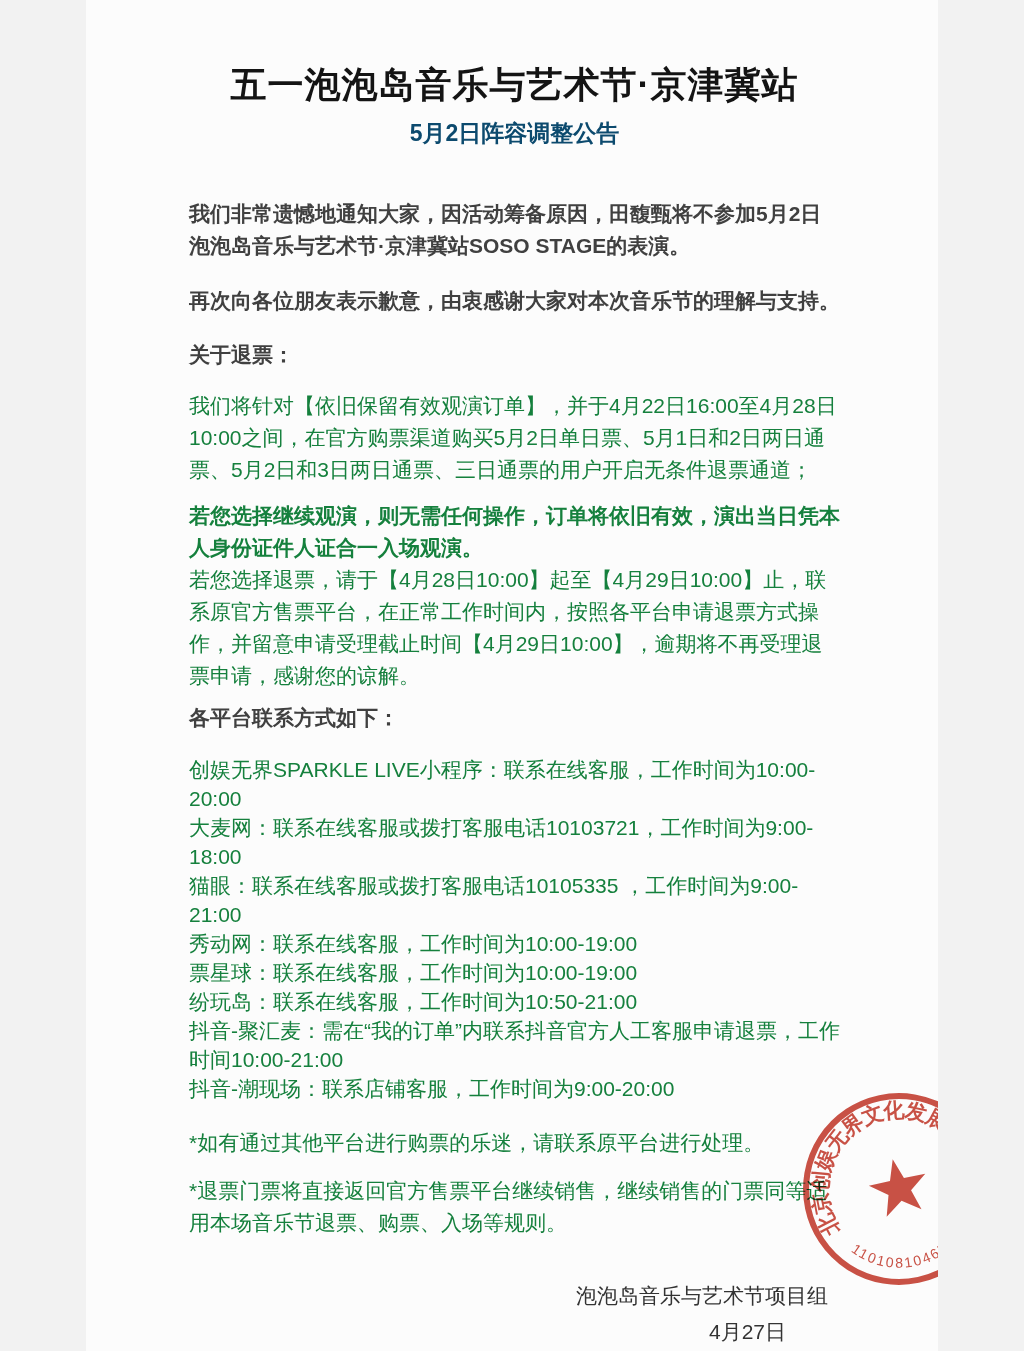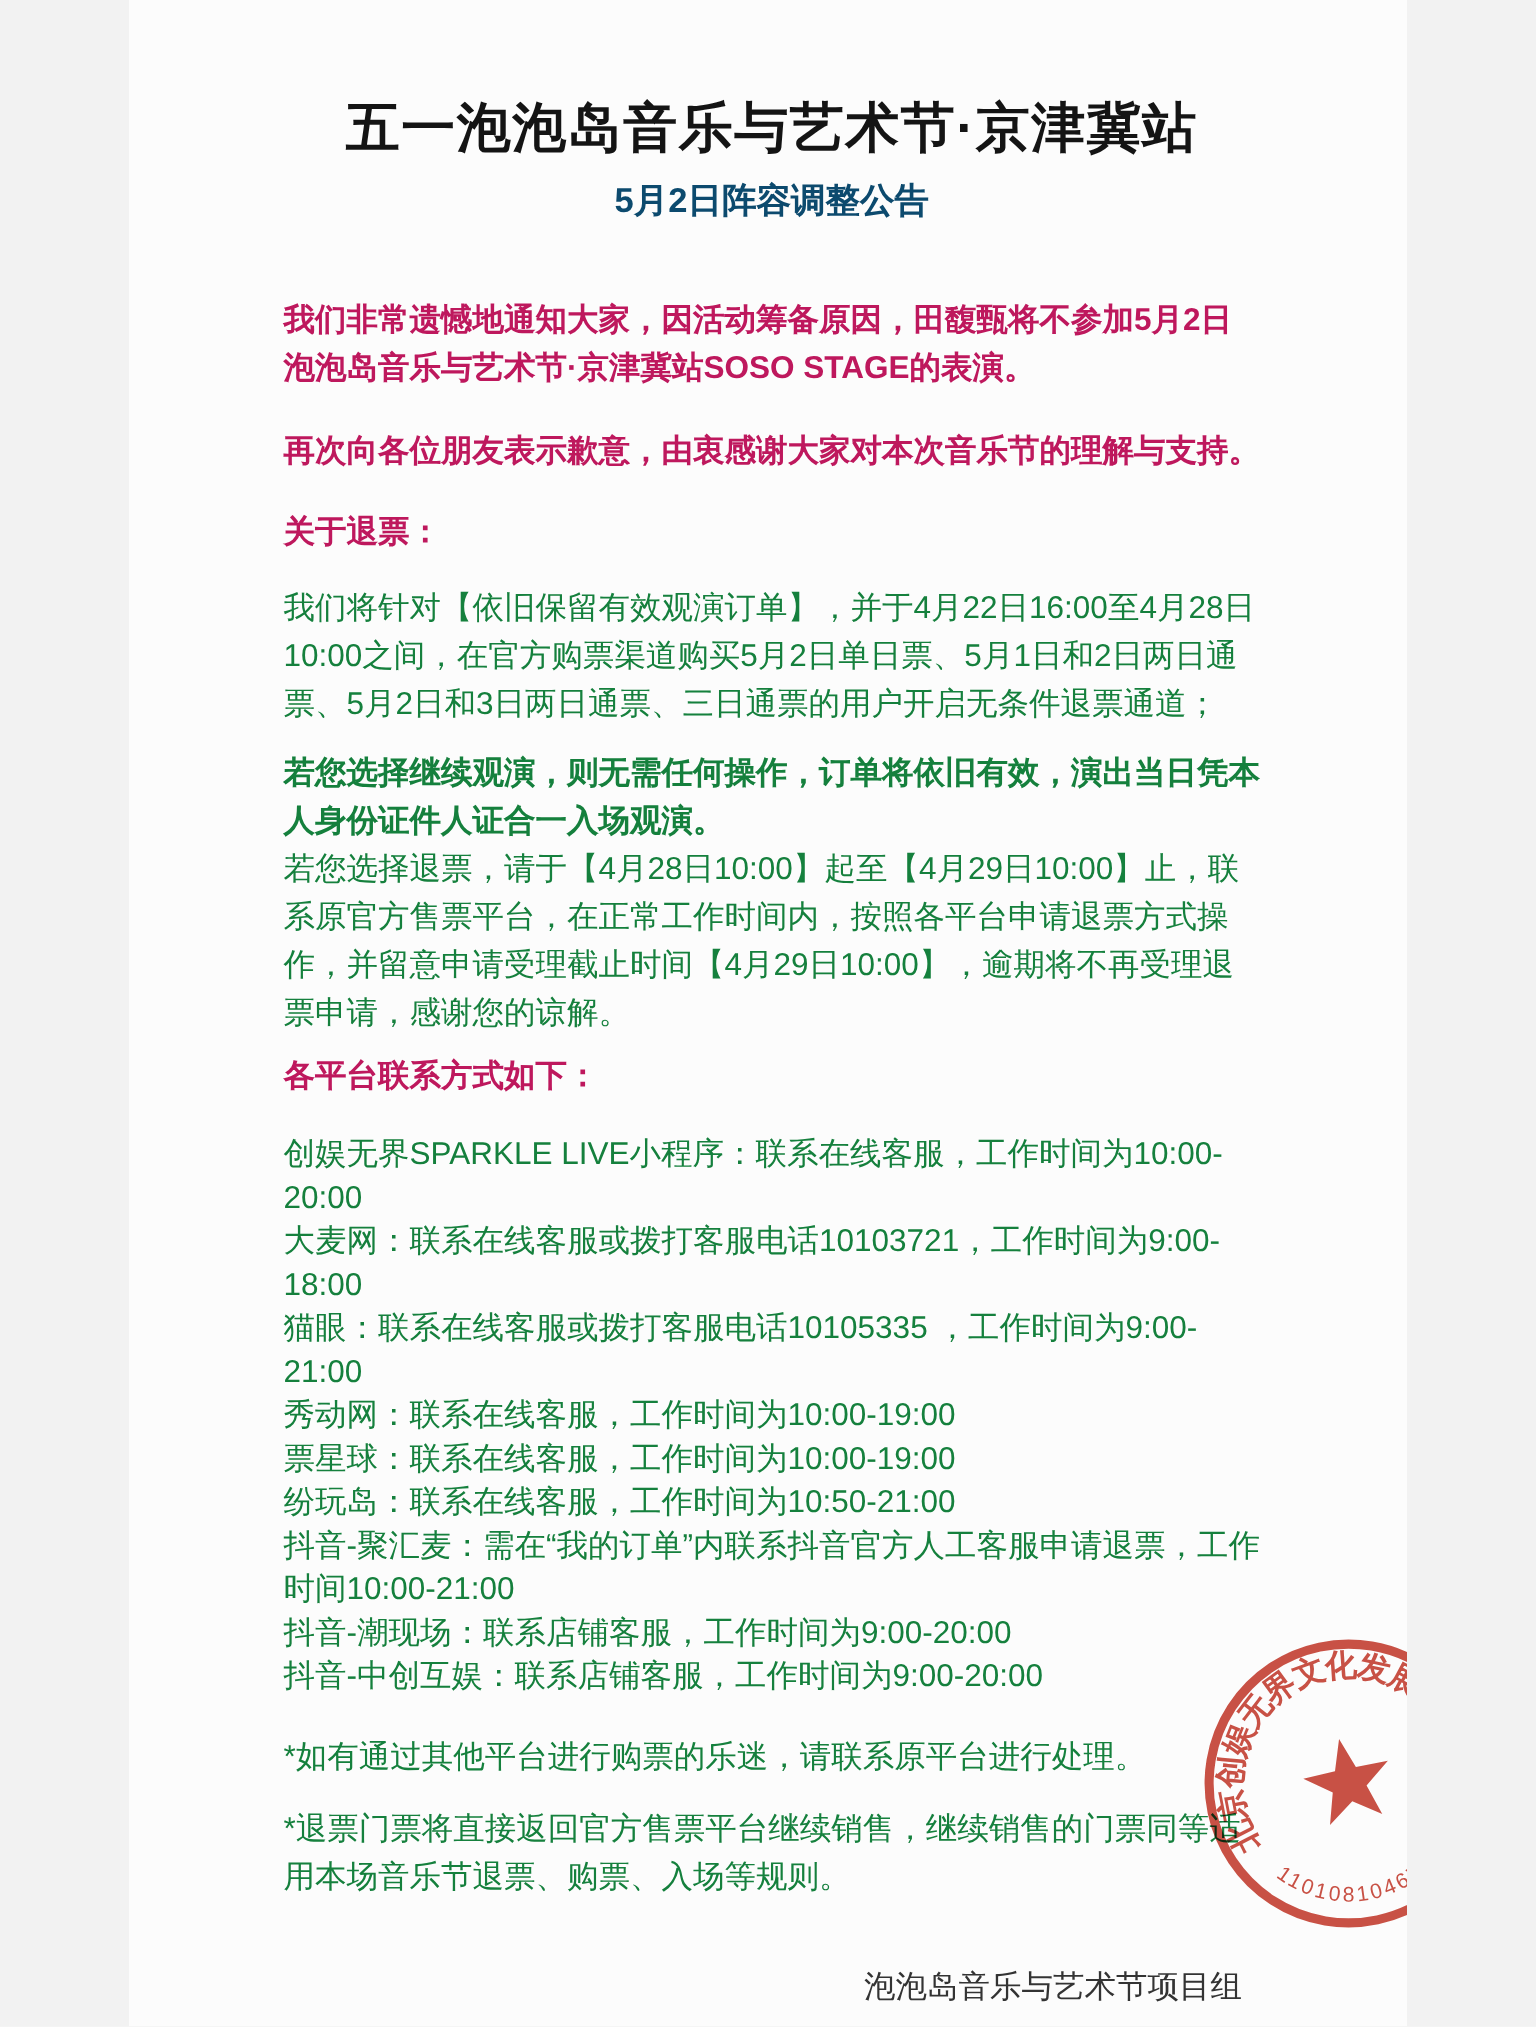--- a/index.html
+++ b/index.html
@@ -20,21 +20,21 @@
     font-weight:bold;color:#141414;
     letter-spacing:1px;
   }
   .subtitle{
     margin:10px 0 0;
     text-align:center;
     font-size:23px;line-height:30px;
     font-weight:bold;color:#0c4a6e;
   }
   p{margin:0;font-size:21px;line-height:32px;}
-  .bold{font-weight:bold;color:#be185d;}
+  .bold{font-weight:bold;color:#404040;}
   .regular{color:#15803d;}
   .p-intro1{margin-top:50px;}
   .p-intro2{margin-top:23px;}
   .h-refund{margin-top:22px;}
   .p-terms{margin-top:19px;}
   .p-continue{margin-top:14px;font-weight:bold;}
   .p-window{margin-top:0;}
   .h-contacts{margin-top:10px;}
   .platform-list{margin-top:21px;}
   .platform-list p{line-height:29px;}
@@ -74,21 +74,20 @@
 
     <div class="platform-list">
       <p class="regular">创娱无界SPARKLE LIVE小程序：联系在线客服，工作时间为10:00-20:00</p>
       <p class="regular">大麦网：联系在线客服或拨打客服电话10103721，工作时间为9:00-18:00</p>
       <p class="regular">猫眼：联系在线客服或拨打客服电话10105335 ，工作时间为9:00-21:00</p>
       <p class="regular">秀动网：联系在线客服，工作时间为10:00-19:00</p>
       <p class="regular">票星球：联系在线客服，工作时间为10:00-19:00</p>
       <p class="regular">纷玩岛：联系在线客服，工作时间为10:50-21:00</p>
       <p class="regular">抖音-聚汇麦：需在“我的订单”内联系抖音官方人工客服申请退票，工作时间10:00-21:00</p>
       <p class="regular">抖音-潮现场：联系店铺客服，工作时间为9:00-20:00</p>
-      <p class="regular">抖音-中创互娱：联系店铺客服，工作时间为9:00-20:00</p>
     </div>
 
     <p class="regular p-note1">*如有通过其他平台进行购票的乐迷，请联系原平台进行处理。</p>
     <p class="regular p-note2">*退票门票将直接返回官方售票平台继续销售，继续销售的门票同等适用本场音乐节退票、购票、入场等规则。</p>
 
     <div class="signature">
       <p class="org">泡泡岛音乐与艺术节项目组</p>
       <p class="date">4月27日</p>
     </div>
   </div>

